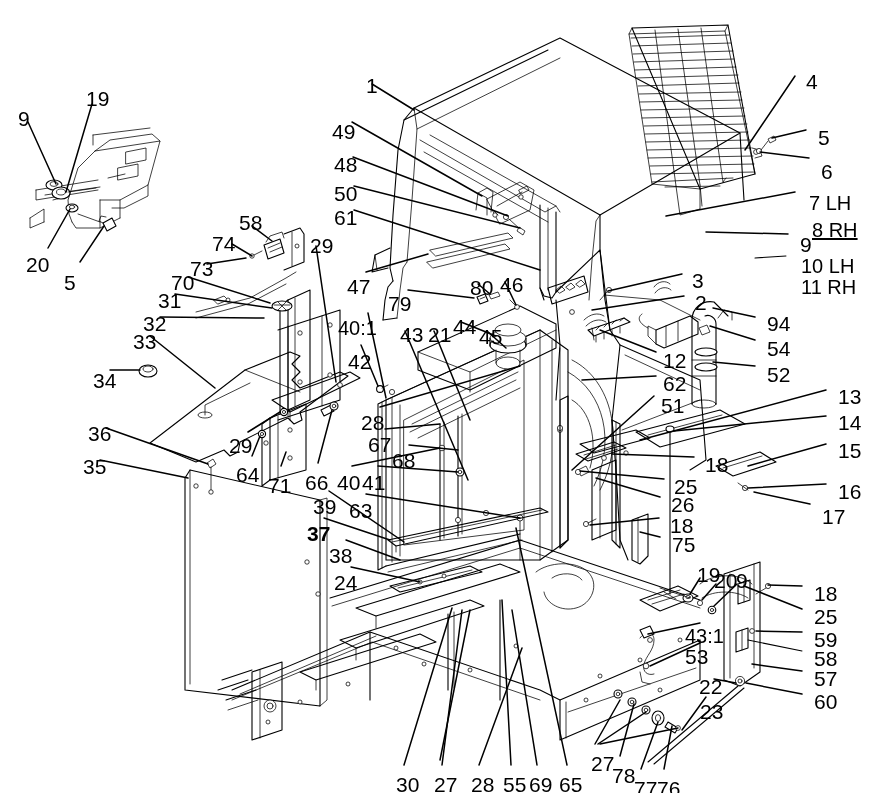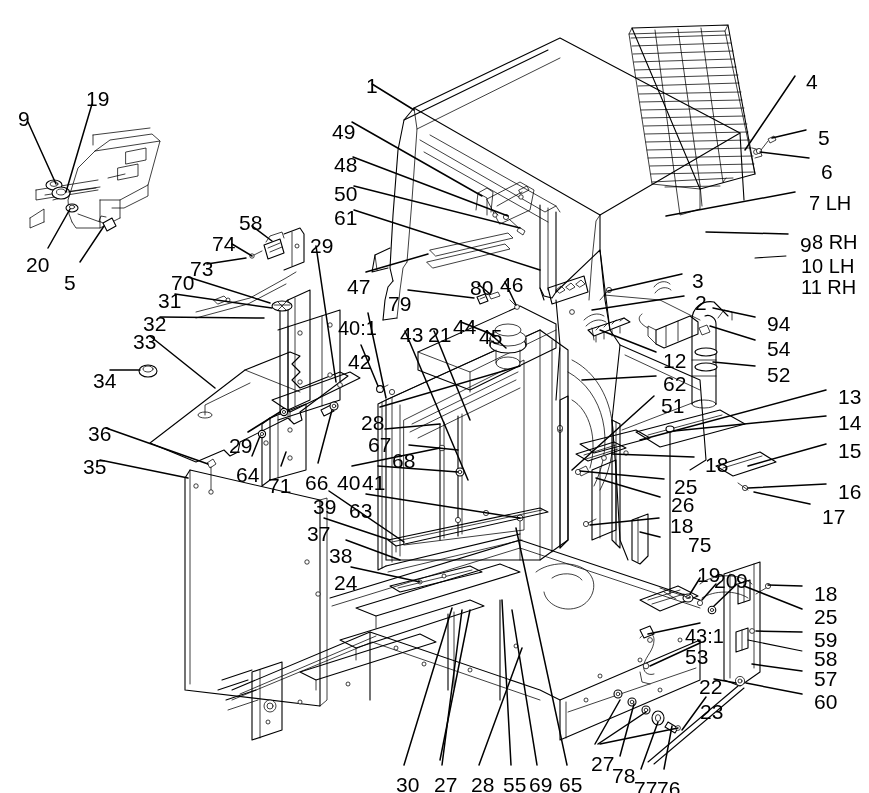--- a/index.html
+++ b/index.html
@@ -636,21 +636,21 @@
       <div class="cal" style="left: 83px; top: 456px;">35</div>
       <div class="cal" style="left: 310px; top: 235px;">29</div>
       <div class="cal" style="left: 229px; top: 435px;">29</div>
       <div class="cal" style="left: 236px; top: 464px;">64</div>
       <div class="cal" style="left: 268px; top: 475px;">71</div>
       <div class="cal" style="left: 305px; top: 472px;">66</div>
       <div class="cal" style="left: 337px; top: 472px;">40</div>
       <div class="cal" style="left: 362px; top: 472px;">41</div>
       <div class="cal" style="left: 313px; top: 496px;">39</div>
       <div class="cal" style="left: 349px; top: 500px;">63</div>
-      <div class="cal" style="left: 307px; top: 523px;">37</div>
+      <div class="cal" style="left: 307px; top: 523px; font-weight: bold;">37</div>
       <div class="cal" style="left: 329px; top: 545px;">38</div>
       <div class="cal" style="left: 334px; top: 572px;">24</div>
       <div class="cal" style="left: 361px; top: 412px;">28</div>
       <div class="cal" style="left: 368px; top: 434px;">67</div>
       <div class="cal" style="left: 392px; top: 450px;">68</div>
       <div class="cal" style="left: 348px; top: 351px;">42</div>
       <div class="cal sm" style="left: 338px; top: 318px;">40:1</div>
       <div class="cal" style="left: 400px; top: 324px;">43</div>
       <div class="cal" style="left: 428px; top: 324px;">21</div>
       <div class="cal" style="left: 453px; top: 316px;">44</div>
@@ -661,42 +661,42 @@
       <div class="cal" style="left: 347px; top: 276px;">47</div>
       <div class="cal" style="left: 366px; top: 75px;">1</div>
       <div class="cal" style="left: 332px; top: 121px;">49</div>
       <div class="cal" style="left: 334px; top: 154px;">48</div>
       <div class="cal" style="left: 334px; top: 183px;">50</div>
       <div class="cal" style="left: 334px; top: 207px;">61</div>
       <div class="cal" style="left: 806px; top: 71px;">4</div>
       <div class="cal" style="left: 818px; top: 127px;">5</div>
       <div class="cal" style="left: 821px; top: 161px;">6</div>
       <div class="cal sm" style="left: 809px; top: 193px;">7 LH</div>
-      <div class="cal sm" style="left: 812px; top: 232px;">8 RH</div>
+      <div class="cal sm" style="left: 812px; top: 220px; text-decoration: underline;">8 RH</div>
       <div class="cal" style="left: 800px; top: 234px;">9</div>
       <div class="cal sm" style="left: 801px; top: 256px;">10 LH</div>
       <div class="cal sm" style="left: 801px; top: 277px;">11 RH</div>
       <div class="cal" style="left: 692px; top: 270px;">3</div>
       <div class="cal" style="left: 695px; top: 292px;">2</div>
       <div class="cal" style="left: 767px; top: 313px;">94</div>
       <div class="cal" style="left: 767px; top: 338px;">54</div>
       <div class="cal" style="left: 767px; top: 364px;">52</div>
       <div class="cal" style="left: 663px; top: 350px;">12</div>
       <div class="cal" style="left: 663px; top: 373px;">62</div>
       <div class="cal" style="left: 661px; top: 395px;">51</div>
       <div class="cal" style="left: 838px; top: 386px;">13</div>
       <div class="cal" style="left: 838px; top: 412px;">14</div>
       <div class="cal" style="left: 838px; top: 440px;">15</div>
       <div class="cal" style="left: 838px; top: 481px;">16</div>
       <div class="cal" style="left: 822px; top: 506px;">17</div>
       <div class="cal" style="left: 705px; top: 454px;">18</div>
       <div class="cal" style="left: 674px; top: 476px;">25</div>
       <div class="cal" style="left: 671px; top: 494px;">26</div>
       <div class="cal" style="left: 670px; top: 515px;">18</div>
-      <div class="cal" style="left: 648px; top: 534px; padding-left: 40px;">75</div>
+      <div class="cal" style="left: 672px; top: 534px;">75</div>
       <div class="cal" style="left: 697px; top: 564px;">19</div>
       <div class="cal" style="left: 714px; top: 570px;">20</div>
       <div class="cal" style="left: 736px; top: 570px;">9</div>
       <div class="cal" style="left: 814px; top: 583px;">18</div>
       <div class="cal" style="left: 814px; top: 606px;">25</div>
       <div class="cal" style="left: 814px; top: 629px;">59</div>
       <div class="cal" style="left: 814px; top: 648px;">58</div>
       <div class="cal" style="left: 814px; top: 668px;">57</div>
       <div class="cal" style="left: 814px; top: 691px;">60</div>
       <div class="cal sm" style="left: 685px; top: 626px;">43:1</div>

